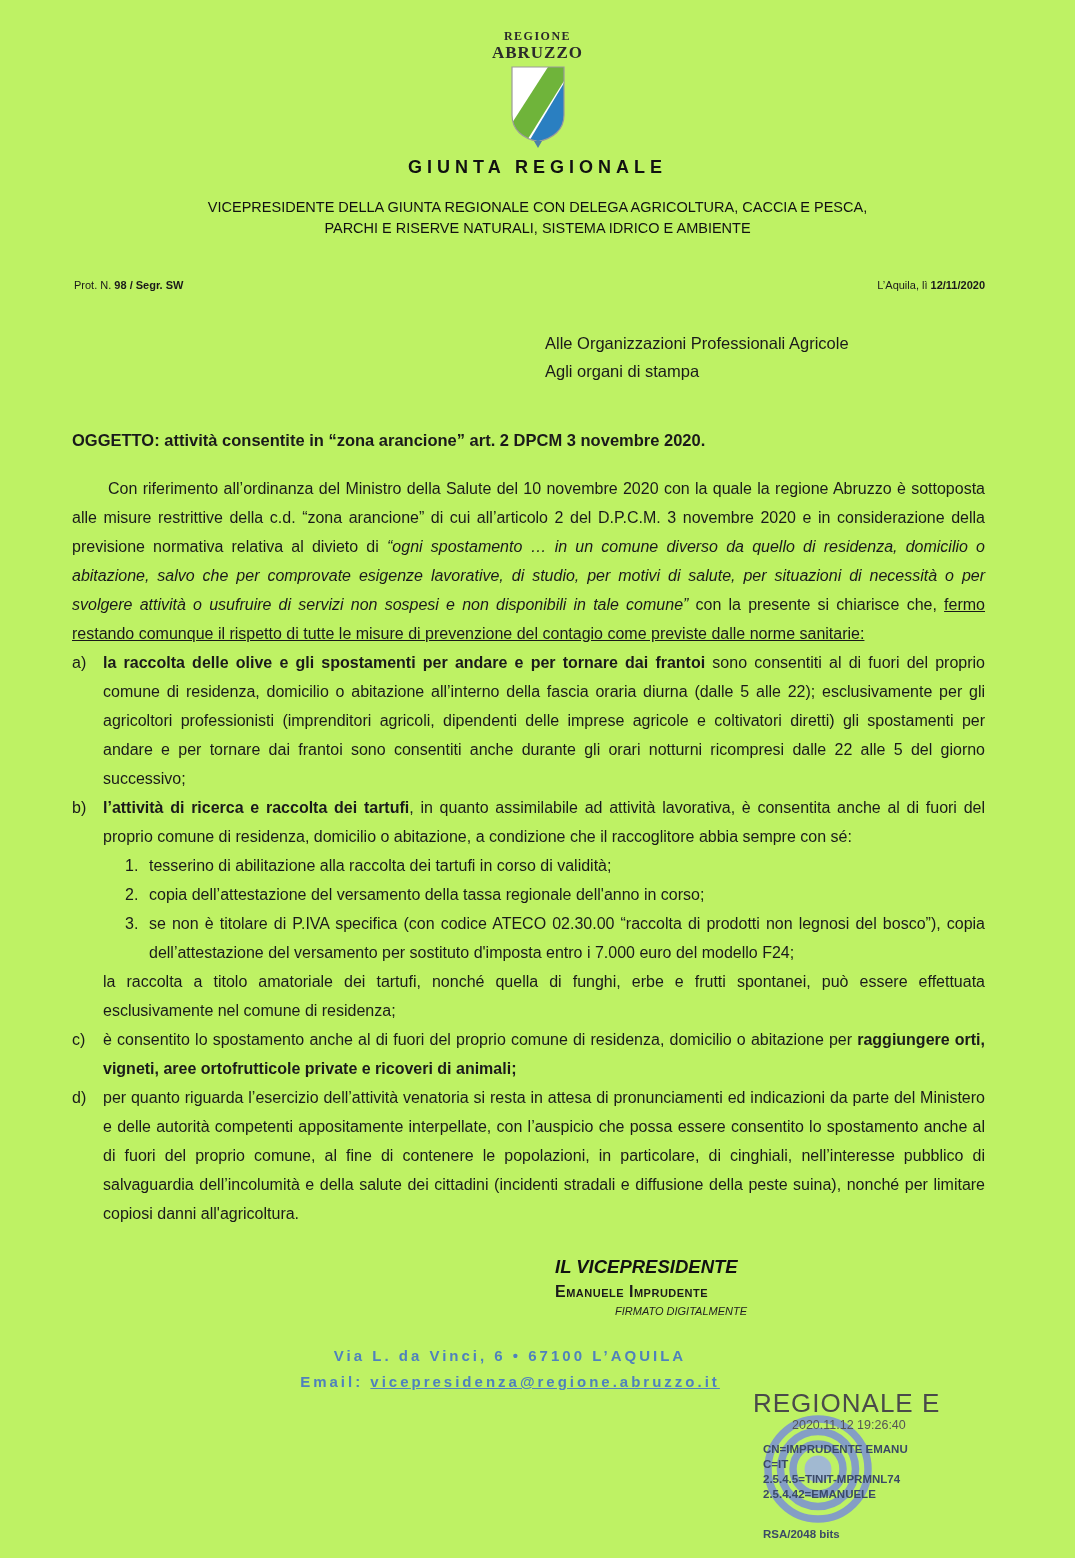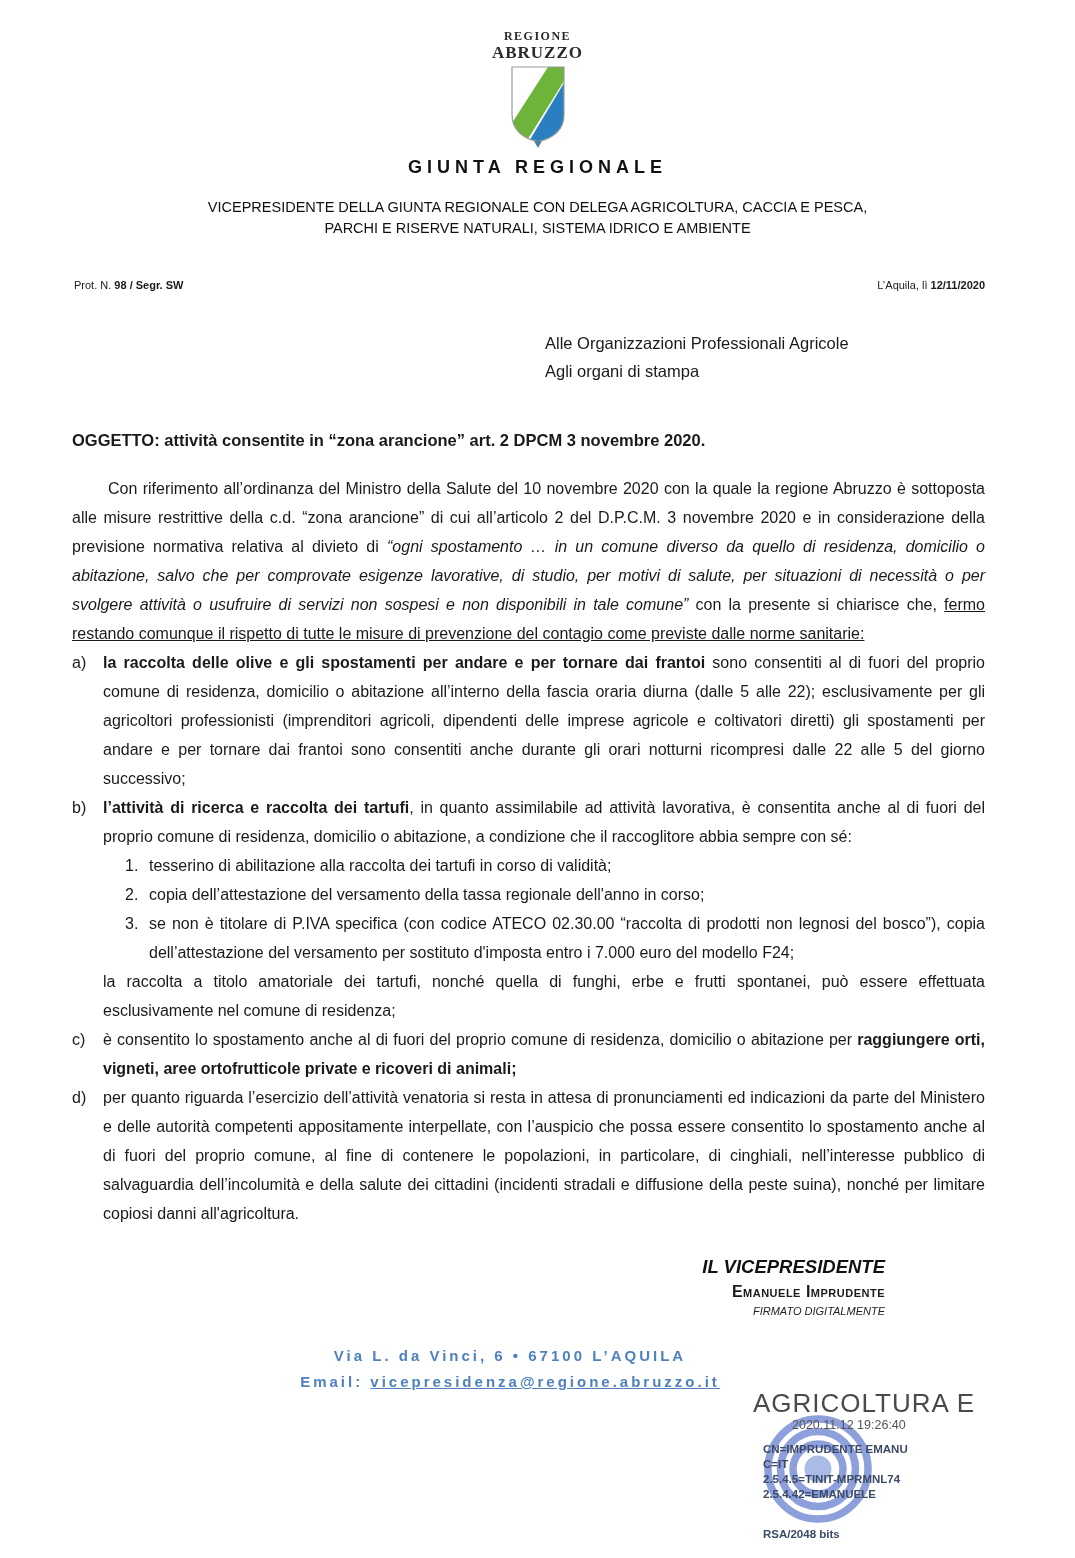--- a/index.html
+++ b/index.html
@@ -1,21 +1,21 @@
 <!DOCTYPE html>
 <html><head>
 <meta charset="utf-8">
 <title>Lettera Giunta Regionale Abruzzo</title>
 <style>
   html,body{margin:0;padding:0;background:#e8e8e8;}
   .page{
     position:relative;
     width:1075px;height:1558px;
     margin:0 auto;
-    background:#ffffff;
+    background:#bef264;
     font-family:"Liberation Sans", sans-serif;
     color:#1a1a1a;
     overflow:hidden;
     box-sizing:border-box;
     padding-top:30px;
   }
   
   .logo-block{text-align:center;line-height:1;}
   .logo-region{font-family:"Liberation Serif", serif;font-weight:bold;color:#2b2b2b;}
   .logo-region .l1{font-size:12px;letter-spacing:1.5px;display:block;}
@@ -56,21 +56,21 @@
   .run.b{font-weight:bold;}
   .run.i{font-style:italic;}
   .run.u{text-decoration:underline;}
   .list-item{display:flex;}
   .list-item .marker{flex:0 0 31px;}
   .list-item .item-body{flex:1;text-align:justify;}
   .sub-item{display:flex;margin-left:22px;}
   .sub-item .submarker{flex:0 0 24px;}
   .sub-item .sub-body{flex:1;text-align:justify;}
   
-  .signature{margin:28px 0 0 555px;width:330px;text-align:right;}
+  .signature{margin:28px 0 0 555px;width:330px;text-align:left;}
   .sig-role{font-weight:bold;font-style:italic;font-size:18.5px;color:#111;}
   .sig-name{font-weight:bold;font-variant:small-caps;font-size:16px;letter-spacing:.5px;margin-top:5px;}
   .sig-digital{font-style:italic;font-size:11px;color:#222;margin-top:4px;margin-left:60px;}
   
   .stamp{position:absolute;left:740px;top:1385px;width:335px;height:173px;pointer-events:none;}
   .stamp-name{
     position:absolute;left:13px;top:3px;
     font-size:26px;letter-spacing:1px;color:#4a4a4a;white-space:nowrap;
   }
   .stamp-date{position:absolute;left:52px;top:33px;font-size:12.5px;color:#555;text-align:center;}
@@ -187,21 +187,21 @@
     <div class="sig-digital">FIRMATO DIGITALMENTE</div>
   </div>
 
   <div class="stamp">
     <svg class="stamp-rings" width="112" height="112" viewBox="0 0 112 112">
       <circle cx="56" cy="56" r="50" fill="none" stroke-width="7.5" stroke="#7b90d6"></circle>
       <circle cx="56" cy="56" r="37.5" fill="none" stroke-width="7.5" stroke="#7b90d6"></circle>
       <circle cx="56" cy="56" r="25" fill="none" stroke-width="7.5" stroke="#7b90d6"></circle>
       <circle cx="56" cy="56" r="13.5" fill="#9db0e4"></circle>
     </svg>
-    <div class="stamp-name">AGRICOLTURA E</div>
+    <div class="stamp-name">REGIONALE E</div>
     <div class="stamp-date">2020.11.12 19:26:40</div>
     <div class="stamp-cert">
       <div>CN=IMPRUDENTE EMANU</div>
       <div>C=IT</div>
       <div>2.5.4.5=TINIT-MPRMNL74</div>
       <div>2.5.4.42=EMANUELE</div>
     </div>
     <div class="stamp-rsa">RSA/2048 bits</div>
   </div>
 

